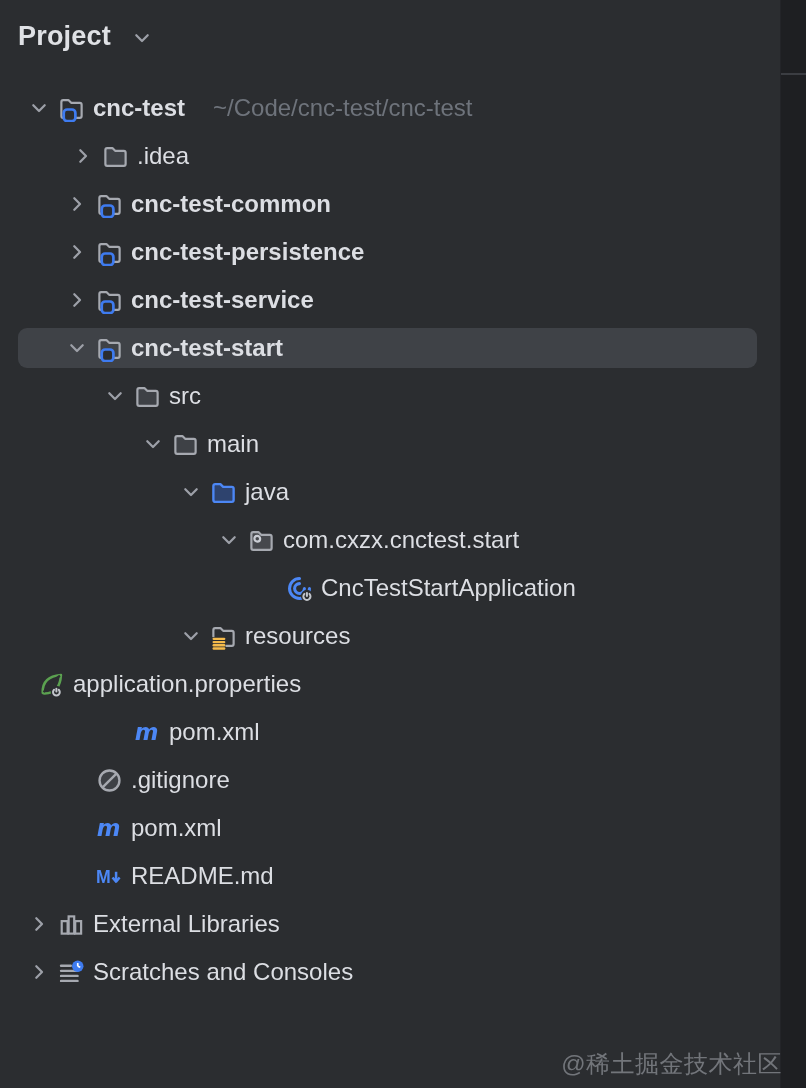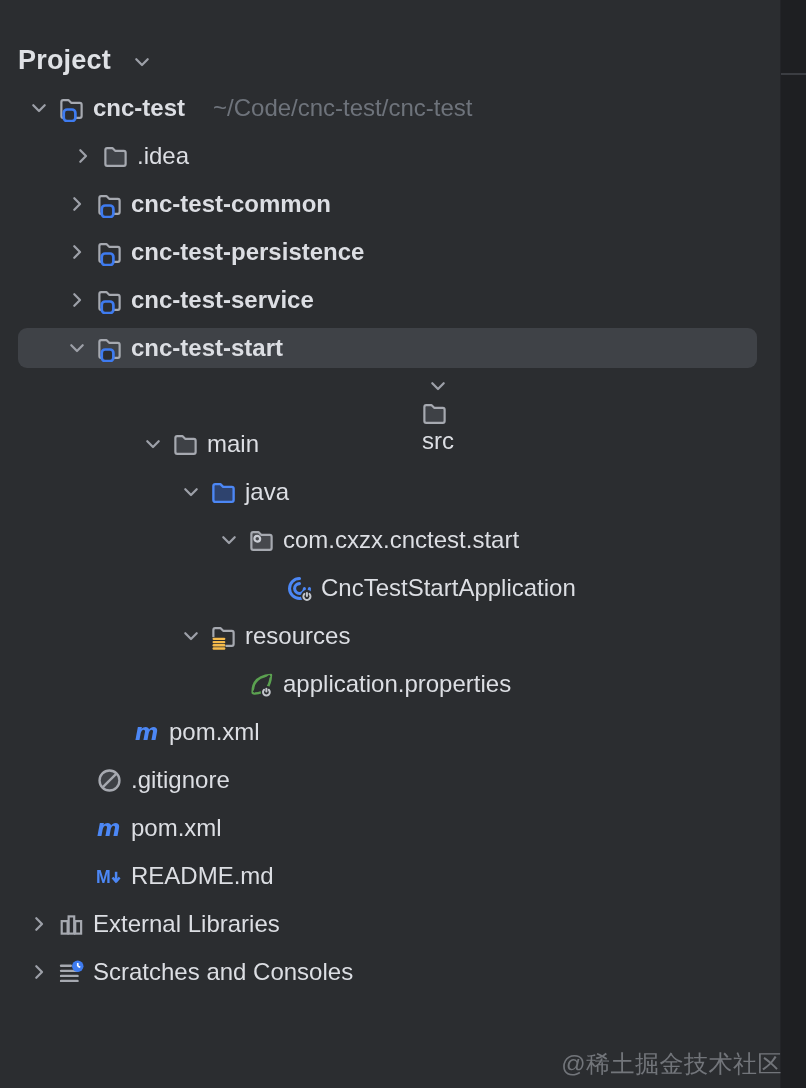--- a/index.html
+++ b/index.html
@@ -7,21 +7,21 @@
     width:806px;height:1088px;position:relative;overflow:hidden;
     background:#2B2D30;
     font-family:"Liberation Sans","DejaVu Sans",sans-serif;
     -webkit-font-smoothing:antialiased;
   }
   .project-panel{position:absolute;left:0;top:0;bottom:0;right:26px;background:#2B2D30;}
   .editor-strip{position:absolute;right:0;top:0;bottom:0;width:25px;background:#1E1F22;border-left:1px solid #232428;}
   .strip-divider{position:absolute;top:73px;left:0;right:0;height:2px;background:#3B3D42;}
   .panel-header{
     position:absolute;top:16px;left:18px;height:40px;
-    display:flex;align-items:center;gap:19px;margin-top:24px;
+    display:flex;align-items:center;gap:19px;
   }
   .panel-title{font-size:27px;font-weight:700;color:#DFE1E5;letter-spacing:.2px;}
   .hdr-chev{display:flex;align-items:center;margin-top:3px;}
   .tree{position:absolute;top:84px;left:0;right:0;}
   .tree-row{
     height:48px;display:flex;align-items:center;position:relative;cursor:default;
   }
   .tree-row.selected::before{
     content:"";position:absolute;left:18px;right:23px;top:4px;bottom:4px;
     background:#3F4247;border-radius:9px;z-index:0;
@@ -135,21 +135,21 @@
         </span>
     <span class="node-icon">
           <svg width="27" height="27" viewBox="0 0 16 16">
             <path d="M2 4.1c0-.6.45-1.1 1.05-1.1h3.1l1.65 1.65h5.15c.6 0 1.05.5 1.05 1.1v6.7c0 .6-.45 1.1-1.05 1.1H3.05c-.6 0-1.05-.5-1.05-1.1z" fill="none" stroke="#A6A9B0" stroke-width="1.3" stroke-linejoin="round"></path>
             <rect x="3.4" y="8.6" width="6.9" height="6.9" rx="2" fill="#2B2D30" stroke="#3E7BF0" stroke-width="1.6"></rect>
           </svg>
         </span>
     <span class="row-label bold">cnc-test-start</span>
 
   </div>
-      <div class="tree-row" style="padding-left: 96px; flex-direction: column;">
+      <div class="tree-row" style="padding-left: 96px;">
     <span class="chev">
           <svg width="24" height="24" viewBox="0 0 16 16">
             <polyline points="4.2,6.2 8,10 11.8,6.2" fill="none" stroke="#9DA0A8" stroke-width="1.5" stroke-linecap="round" stroke-linejoin="round"></polyline>
           </svg>
         </span>
     <span class="node-icon">
           <svg width="27" height="27" viewBox="0 0 16 16">
             <path d="M2 4.1c0-.6.45-1.1 1.05-1.1h3.1l1.65 1.65h5.15c.6 0 1.05.5 1.05 1.1v6.7c0 .6-.45 1.1-1.05 1.1H3.05c-.6 0-1.05-.5-1.05-1.1z" fill="#3E4146" stroke="#A6A9B0" stroke-width="1.3" stroke-linejoin="round"></path>
           </svg>
         </span>
@@ -227,21 +227,21 @@
               <line x1="2.2" y1="9.4" x2="8.4" y2="9.4"></line>
               <line x1="2.2" y1="11.3" x2="8.4" y2="11.3"></line>
               <line x1="2.2" y1="13.2" x2="8.4" y2="13.2"></line>
               <line x1="2.2" y1="15.1" x2="8.4" y2="15.1"></line>
             </g>
           </svg>
         </span>
     <span class="row-label">resources</span>
 
   </div>
-      <div class="tree-row" style="padding-left: 210px;">
+      <div class="tree-row" style="">
     <span class="chev"></span>
     <span class="node-icon">
           <svg width="27" height="27" viewBox="0 0 16 16">
             <path d="M13.6 2.4 C7.4 2.9 2.5 5.7 2.8 12.9 C3 13.1 3.5 13.3 4 13.3 C10.8 13.2 13.3 8.3 13.6 2.4 Z" fill="none" stroke="#5BA150" stroke-width="1.5" stroke-linejoin="round"></path>
             <path d="M3.4 12.6 C5.6 8.8 8.6 5.6 13 2.8" fill="none" stroke="#2B2D30" stroke-width="1.3"></path>
             <circle cx="10.9" cy="12.2" r="3.4" fill="#2B2D30"></circle>
             <line x1="10.9" y1="10.5" x2="10.9" y2="12.2" stroke="#C2C5CB" stroke-width="1.2" stroke-linecap="round"></line>
             <path d="M9.5 11.1 a2 2 0 1 0 2.8 0" fill="none" stroke="#C2C5CB" stroke-width="1.2" stroke-linecap="round"></path>
           </svg>
         </span>

